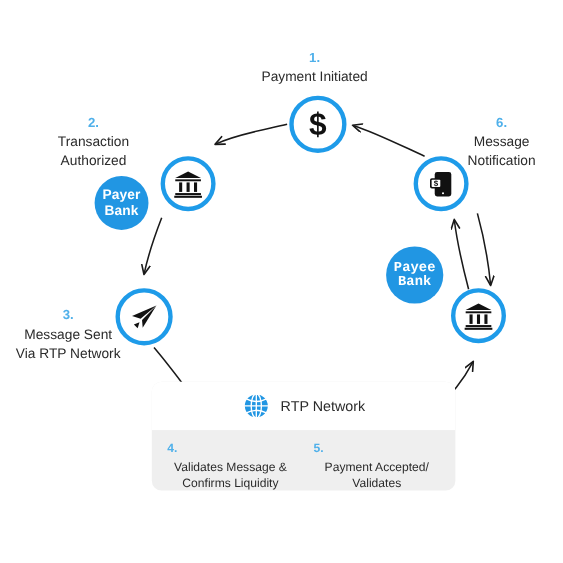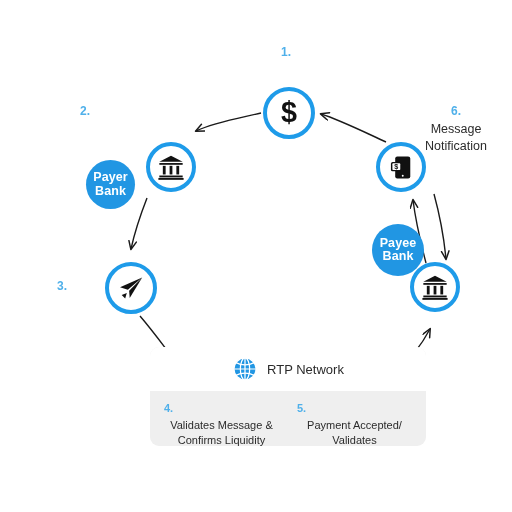--- a/index.html
+++ b/index.html
@@ -68,21 +68,21 @@
     color: #4FB0EA;
     font-size: 12px;
     font-weight: bold;
     margin-bottom: 2px;
   }
   .caption .txt { display: block; white-space: pre-line; }
 
   
   #rtp-panel {
     position: absolute;
-    left: 150px;
+    left: 138px;
     top: 347px;
     width: 276px;
     height: 99px;
     border-radius: 9px;
     background: #efefef;
     overflow: hidden;
   }
   #rtp-header {
     height: 44px;
     background: #ffffff;
@@ -137,30 +137,33 @@
 
     <path d="M426,263 C420,240 415,216 413,200" fill="none" stroke="#1a1a1a" stroke-width="1.4" marker-end="url(#ah)"></path>
 
     <path d="M434,194 C440,216 444,238 446,259" fill="none" stroke="#1a1a1a" stroke-width="1.4" marker-end="url(#ah)"></path>
 
     <path d="M386,142 C362,131 340,120 321,114" fill="none" stroke="#1a1a1a" stroke-width="1.4" marker-end="url(#ah)"></path>
   </svg>
 
   <div class="caption" style="left:196px; top:44px; width:180px;">
     <span class="num">1.</span>
+    <span class="txt">Payment Initiated</span>
   </div>
 
   <div class="node" style="left:263px; top:87px; width:52px; height:52px;">
     <svg width="30" height="30" viewBox="0 0 24 24">
       <text x="12" y="19.5" text-anchor="middle" font-family="'Liberation Sans',sans-serif" font-size="23" font-weight="bold" fill="#111">$</text>
     </svg>
   </div>
 
   <div class="caption" style="left:22px; top:103px; width:126px;">
     <span class="num">2.</span>
+    <span class="txt">Transaction
+Authorized</span>
   </div>
 
   <div class="node" style="left:146px; top:142px; width:50px; height:50px;">
     <svg width="28" height="28" viewBox="0 0 24 24">
       <path d="M12 2.4 L22 7.6 L2 7.6 Z" fill="#111"></path>
       <rect x="2" y="8.6" width="20" height="1.5" fill="#111"></rect>
       <rect x="5" y="11" width="2.4" height="7.4" fill="#111"></rect>
       <rect x="10.8" y="11" width="2.4" height="7.4" fill="#111"></rect>
       <rect x="16.6" y="11" width="2.4" height="7.4" fill="#111"></rect>
       <rect x="2" y="19.3" width="20" height="1.6" fill="#111"></rect>
@@ -168,20 +171,22 @@
     </svg>
   </div>
 
   <div class="bubble" style="left:86px; top:160px; width:49px; height:49px;">
     <span style="white-space:pre-line;">Payer
 Bank</span>
   </div>
 
   <div class="caption" style="left:0px; top:278px; width:124px;">
     <span class="num">3.</span>
+    <span class="txt">Message Sent
+Via RTP Network</span>
   </div>
 
   <div class="node" style="left:105px; top:262px; width:52px; height:52px;">
     <svg width="28" height="28" viewBox="0 0 24 24">
       <path d="M21.6 3.1 L2.6 11.4 L9.3 13.6 Z" fill="#111"></path>
       <path d="M21.6 3.1 L10.4 14.4 L10.9 20.6 Z" fill="#111"></path>
       <path d="M4.0 18.0 L8.4 16.2 L7.0 21.0 Z" fill="#111"></path>
     </svg>
   </div>
 
@@ -207,21 +212,21 @@
 Confirms Liquidity</span>
       </div>
       <div class="rtp-col">
         <span class="num">5.</span>
         <span class="txt">Payment Accepted/
 Validates</span>
       </div>
     </div>
   </div>
 
-  <div class="bubble" style="left:372px; top:224px; width:52px; height:52px;">
+  <div class="bubble" style="left:351px; top:224px; width:52px; height:52px;font-family:Liberation Mono, monospace;">
     <span style="white-space:pre-line;">Payee
 Bank</span>
   </div>
 
   <div class="node" style="left:410px; top:262px; width:50px; height:50px;">
     <svg width="28" height="28" viewBox="0 0 24 24">
       <path d="M12 2.4 L22 7.6 L2 7.6 Z" fill="#111"></path>
       <rect x="2" y="8.6" width="20" height="1.5" fill="#111"></rect>
       <rect x="5" y="11" width="2.4" height="7.4" fill="#111"></rect>
       <rect x="10.8" y="11" width="2.4" height="7.4" fill="#111"></rect>

